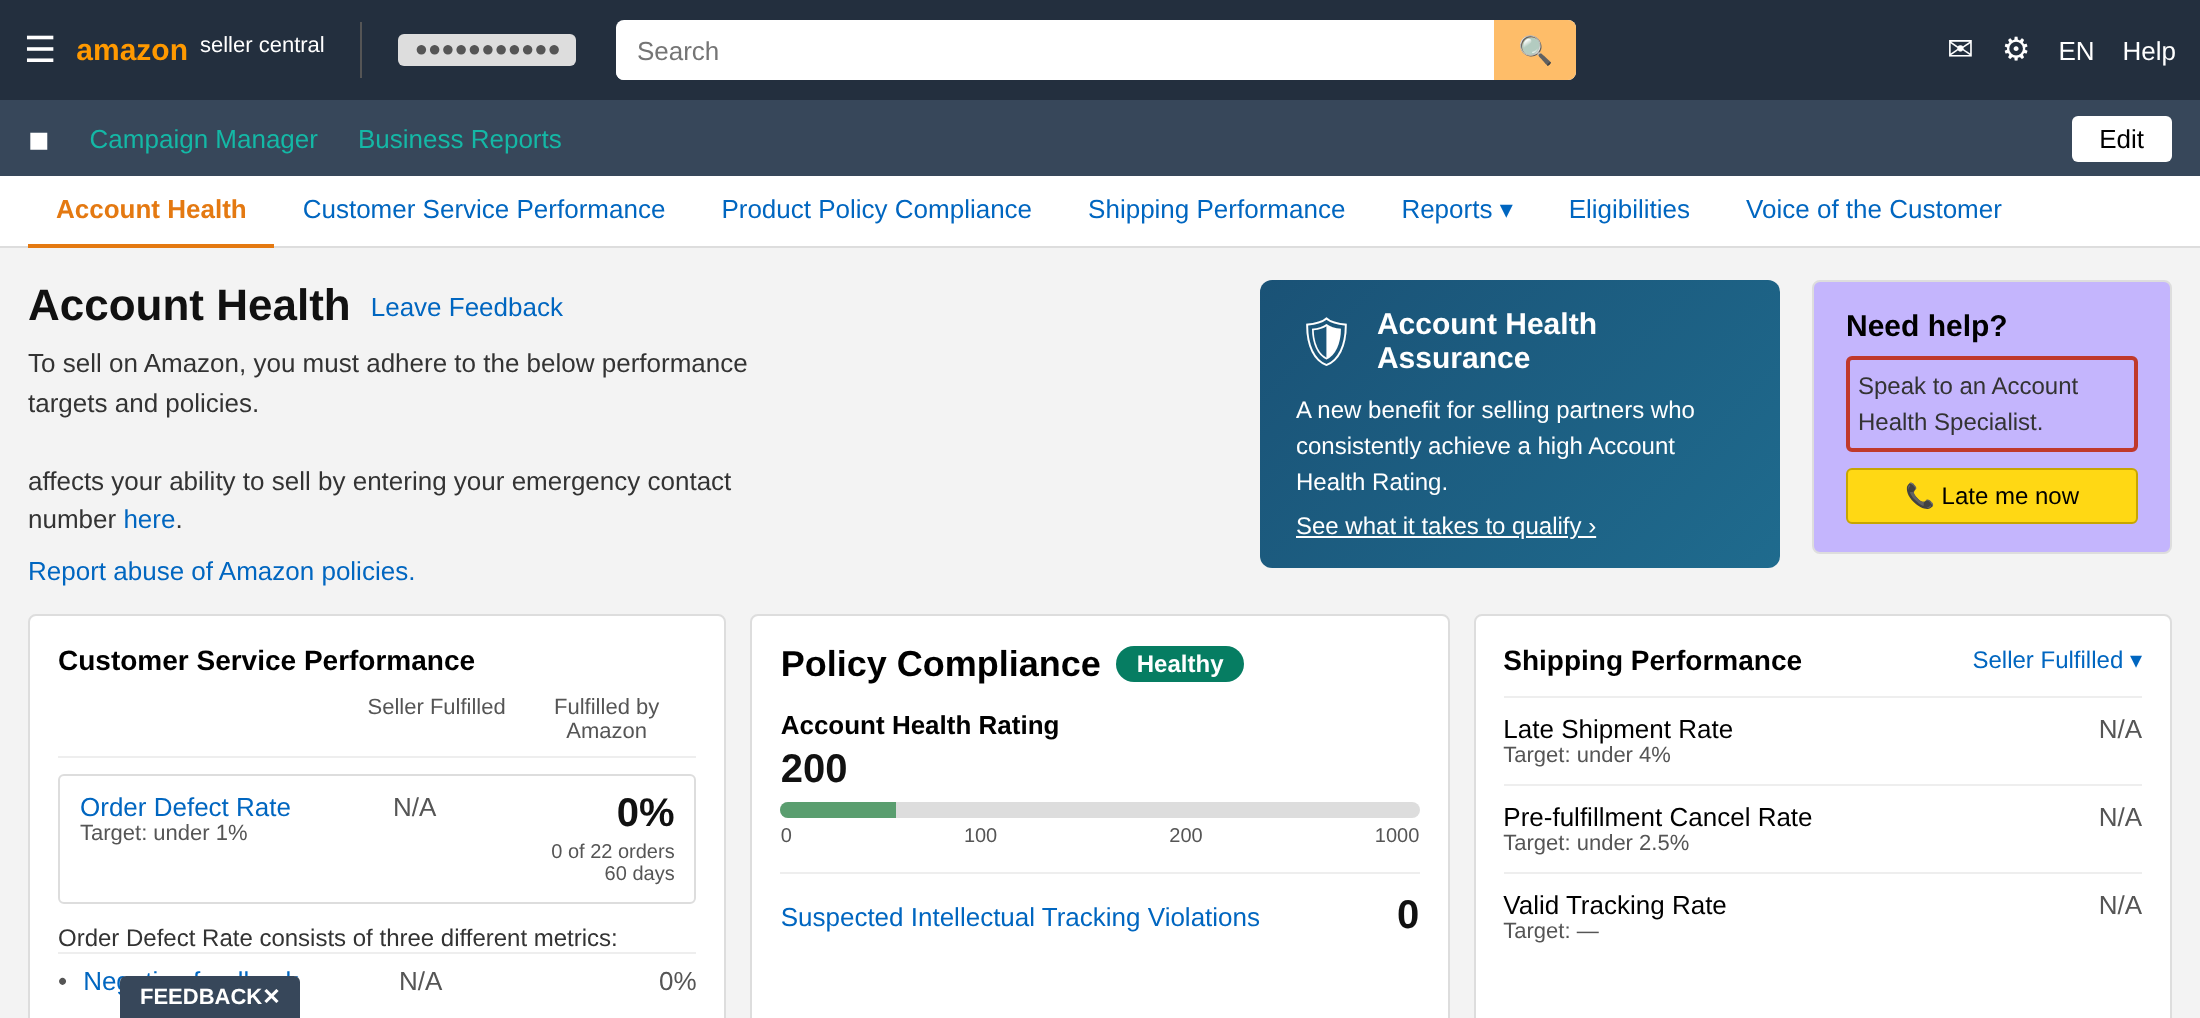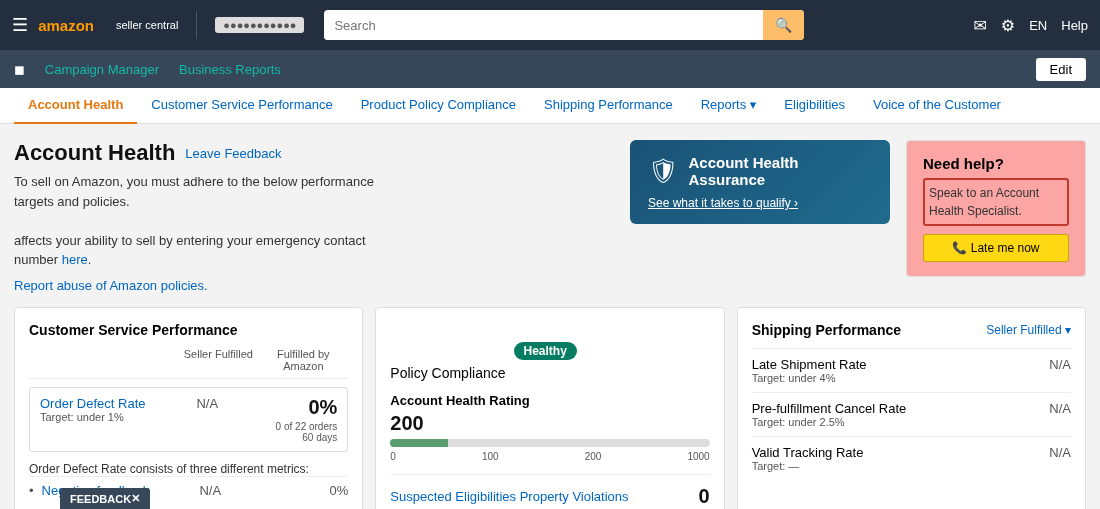--- a/index.html
+++ b/index.html
@@ -8,21 +8,21 @@
     
     .top-nav {
       background: #232f3e;
       display: flex;
       align-items: center;
       padding: 0 12px;
       height: 50px;
       gap: 10px;
     }
     .hamburger { color: #fff; font-size: 18px; cursor: pointer; }
-    .logo-area { display: flex; align-items: center; gap: 22px; }
+    .logo-area { display: flex; gap: 6px; }
     .logo-text { color: #ff9900; font-size: 15px; font-weight: bold; }
     .logo-sub { color: #fff; font-size: 11px; }
     .divider-v { width: 1px; background: #555; height: 28px; margin: 0 8px; }
     .account-id { background: #ddd; color: #555; font-size: 11px; border-radius: 3px; padding: 2px 8px; }
     .search-bar {
       flex: 1;
       display: flex;
       align-items: center;
       background: #fff;
       border-radius: 4px;
@@ -131,21 +131,21 @@
     .aha-desc { font-size: 12px; line-height: 1.5; }
     .aha-link { color: #fff; font-size: 12px; margin-top: 6px; display: block; text-decoration: underline; cursor: pointer; }
 
     
     .help-box {
       border: 1px solid #ddd;
       border-radius: 4px;
       padding: 14px 16px;
       width: 180px;
       min-width: 180px;
-      background: #fca5a5;
+      background: #c4b5fd;
     }
     .help-title { font-size: 15px; font-weight: bold; margin-bottom: 6px; }
     .help-desc { font-size: 12px; color: #333; line-height: 1.5; border: 2px solid #c0392b; padding: 4px; border-radius: 3px; margin-bottom: 8px; }
     .call-btn {
       background: #ffd814;
       border: 1px solid #c7a600;
       border-radius: 3px;
       padding: 6px 10px;
       font-size: 12px;
       cursor: pointer;
@@ -200,21 +200,21 @@
       background: #067d62;
       color: #fff;
       border-radius: 12px;
       padding: 2px 10px;
       font-size: 12px;
       font-weight: bold;
       display: inline-block;
       margin-left: 8px;
     }
     .pc-panel-title { display: flex; align-items: center; margin-bottom: 12px; }
-    .pc-panel-title span:first-child { font-size: 14px; font-weight: normal; margin-top: 43px; }
+    .pc-panel-title span:first-child { font-size: 18px; font-weight: bold; }
 
     .ahr-section { margin-bottom: 12px; }
     .ahr-title { font-size: 13px; font-weight: bold; margin-bottom: 4px; }
     .ahr-score { font-size: 20px; font-weight: bold; color: #111; margin-bottom: 4px; }
     .ahr-desc { font-size: 11px; color: #333; line-height: 1.4; margin-bottom: 6px; }
     .ahr-desc a { color: #0066c0; }
     .rating-bar { position: relative; height: 8px; background: #ddd; border-radius: 4px; margin-bottom: 4px; }
     .rating-bar-fill { height: 8px; background: #5a9e6f; border-radius: 4px 0 0 4px; width: 18%; }
     .rating-labels { display: flex; justify-content: space-between; font-size: 10px; color: #555; }
 
@@ -310,20 +310,21 @@
       <div class="ah-report">
         <span>Report abuse</span><span> of Amazon policies.</span>
       </div>
     </div>
 
     <div class="aha-box">
       <div class="aha-header">
         <span class="aha-icon">🛡</span>
         <span class="aha-title">Account Health Assurance</span>
       </div>
+      <div class="aha-desc">A new benefit for selling partners who consistently achieve a high Account Health Rating.</div>
       <a class="aha-link">See what it takes to qualify ›</a>
     </div>
 
     <div class="help-box">
       <div class="help-title">Need help?</div>
       <div class="help-desc">Speak to an Account Health Specialist.</div>
       <button class="call-btn">📞 Late me now</button>
     </div>
   </div>
 
@@ -376,21 +377,21 @@
         <div class="rating-labels">
           <span>0</span>
           <span>100</span>
           <span>200</span>
           <span>1000</span>
         </div>
       </div>
 
       <div class="pc-metric-row">
         <div class="pc-metric-name">
-          <a>Suspected Eligibilities Property Violations</a>
+          <a>Suspected Intellectual Tracking Violations</a>
         </div>
         <div class="pc-metric-val">0</div>
       </div>
 
     </div>
 
     <div class="panel">
       <div class="sp-header">
         <div class="sp-title">Shipping Performance</div>
         <div class="sp-filter">Seller Fulfilled ▾</div>

